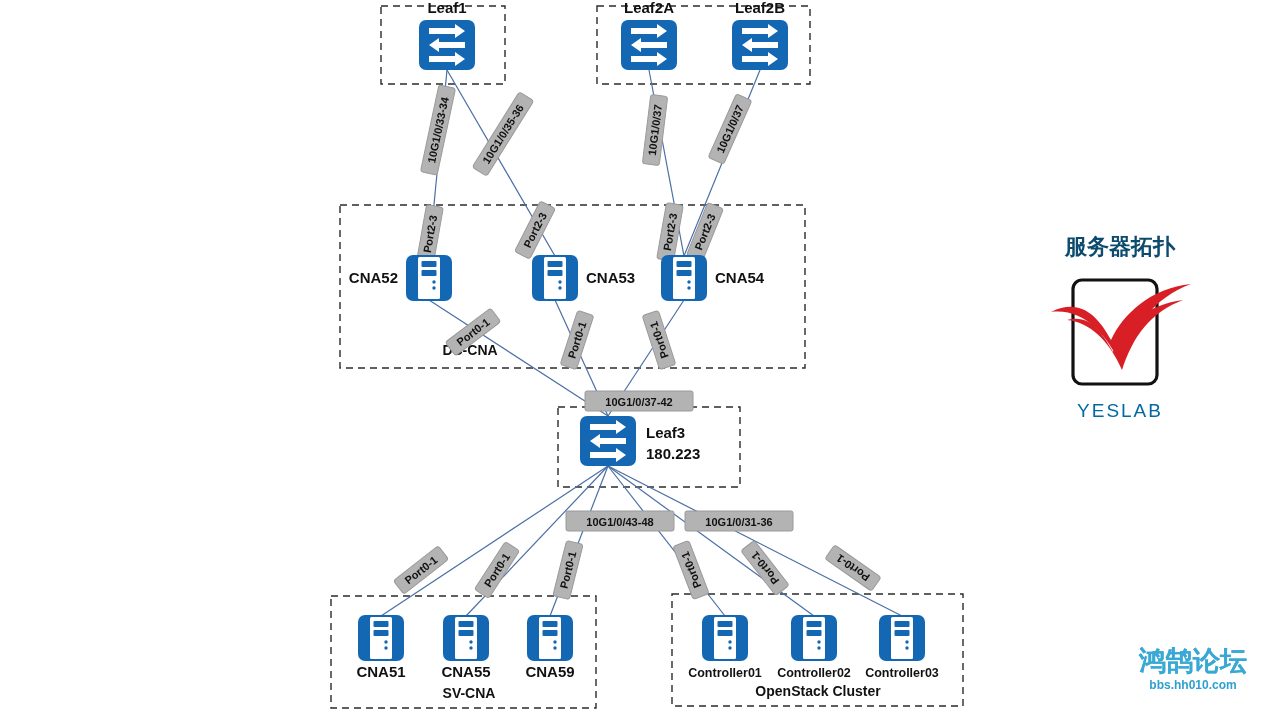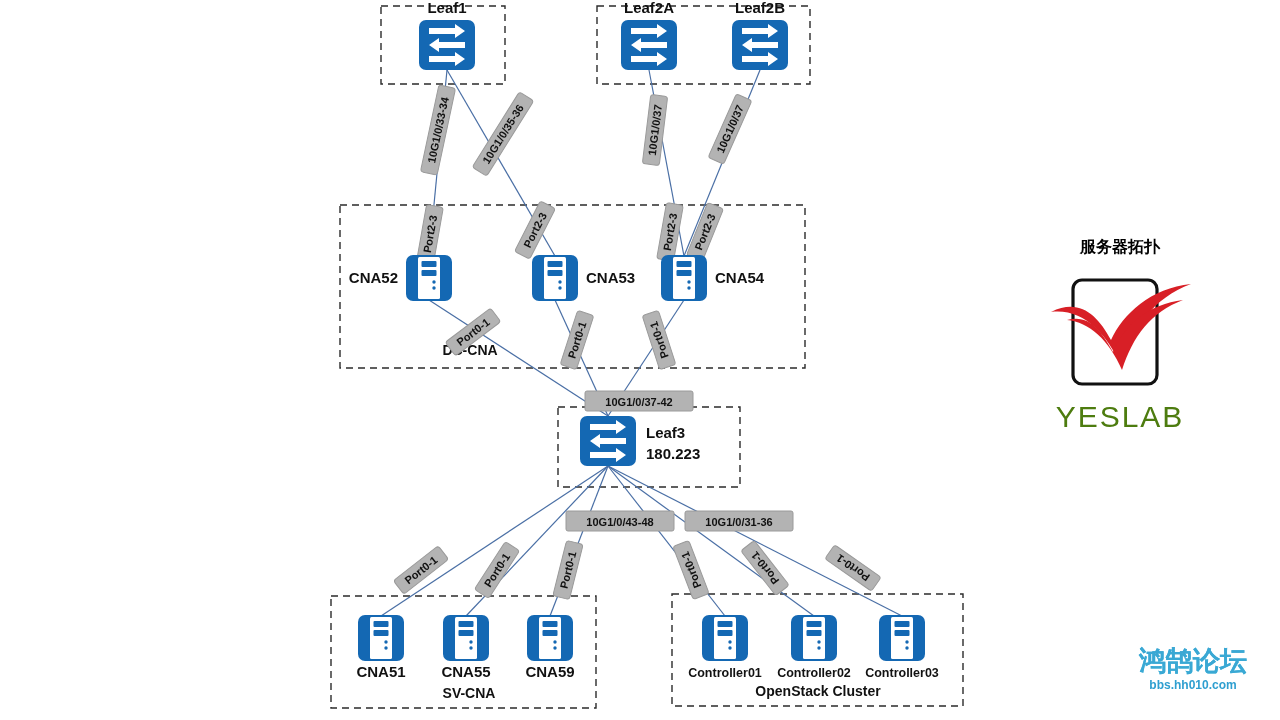--- a/index.html
+++ b/index.html
@@ -12,23 +12,23 @@
   .link{stroke:#4a6fa5;stroke-width:1.2;fill:none;}
   .node-rect{fill:#1468b3;}
   .node-label{font-family:"Liberation Sans",sans-serif;font-weight:bold;fill:#111;}
   .grp-label{font-family:"Liberation Sans",sans-serif;font-weight:bold;fill:#111;font-size:14px;}
   .tag-rect{fill:#b3b3b3;stroke:#9a9a9a;stroke-width:1;}
   .tag-text{font-family:"Liberation Sans",sans-serif;font-weight:bold;fill:#111;font-size:11px;}
 
   
   #brand{position:absolute;left:985px;top:232px;width:270px;text-align:center;}
   #brand .ttl{color:#e8152a;font-weight:bold;font-size:22px;line-height:27px;letter-spacing:.3px;}
-  #brand .ttl2{color:#000000;font-weight:bold;font-size:16px;line-height:30px;}
+  #brand .ttl2{color:#0c4a6e;font-weight:bold;font-size:22px;line-height:30px;}
   #brand .logo{margin:12px auto 0;width:150px;height:120px;position:relative;}
-  #brand .word{margin-top:6px;font-size:30px;letter-spacing:2px;color:#4d7c0f;font-weight:normal;}
+  #brand .word{margin-top:6px;font-size:19px;letter-spacing:2px;color:#0369a1;font-weight:normal;}
 
   #watermark{position:absolute;left:1118px;top:646px;width:150px;text-align:center;}
   #watermark .wm1{font-size:27px;font-weight:bold;line-height:30px;
       background:linear-gradient(180deg,#2f9fd0,#56c8e0);-webkit-background-clip:text;
       background-clip:text;color:#3aa8d4;}
   #watermark .wm2{font-size:12px;font-weight:bold;color:#2f9fd0;line-height:19px;}
 </style>
 </head>
 <body>
 

